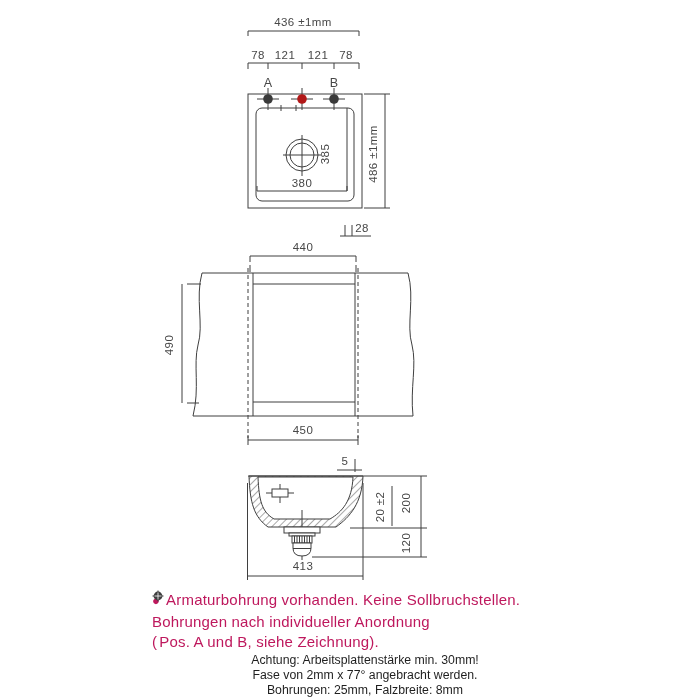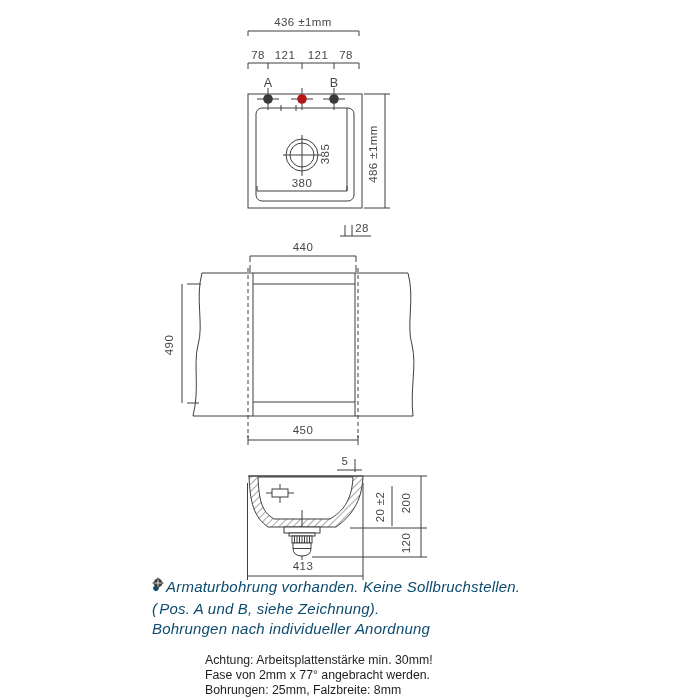--- a/index.html
+++ b/index.html
@@ -3,27 +3,27 @@
 <meta charset="utf-8">
 <style>
   html,body{margin:0;padding:0;background:#ffffff;}
   #canvas{position:relative;width:620px;height:700px;background:#fff;overflow:hidden;
           font-family:"Liberation Sans",sans-serif;margin-top:13px;}
   svg{position:absolute;left:0;top:0;}
   .t{fill:#474747;stroke:none;font-family:"Liberation Sans",sans-serif;
      font-size:11.5px;letter-spacing:0.4px;}
   .t-mid{text-anchor:middle;}
   .t-lab{font-size:12.5px;}
-  .notes{position:absolute;left:152px;top:564px;width:420px;color:#0c4a6e;
-         font-size:15px;line-height:20.5px;letter-spacing:0.2px;font-style:italic;}
+  .notes{position:absolute;left:152px;top:577px;width:420px;color:#be185d;
+         font-size:15px;line-height:20.5px;letter-spacing:0.2px;}
   .notes .row{white-space:nowrap;}
   .bullet{display:inline-block;font-size:13px;margin-right:6px;}
   .holeicon{display:inline-block;vertical-align:-1px;margin:0 1px;}
   .warning{position:absolute;left:205px;top:640px;width:320px;color:#1f1f1f;
-           font-size:12.3px;line-height:15px;}
+           font-size:12.3px;line-height:15px;text-align:center;}
 </style>
 </head>
 <body>
 
 <div id="canvas">
 <svg width="700" height="700" viewBox="0 0 700 700">
   <defs>
     <pattern id="hatch" width="5" height="5" patternUnits="userSpaceOnUse" patternTransform="rotate(45)">
       <line x1="0" y1="0" x2="0" y2="5" stroke="#3f3f3f" stroke-width="0.9"></line>
     </pattern>
@@ -136,26 +136,26 @@
       <text class="t t-mid" x="410" y="490" transform="rotate(-90 410 490)">200</text>
 
       <path d="M421,515 V544 M312,544 H427"></path>
       <text class="t t-mid" x="410" y="530" transform="rotate(-90 410 530)">120</text>
     </g>
   </g>
 </svg>
 
 <div class="notes">
   <div class="row"><span class="bullet">●</span><span>Armaturbohrung vorhanden. Keine Sollbruchstellen.</span></div>
+  <div class="row"><span>Bohrungen nach individueller Anordnung</span></div>
   <div class="row"><span>(</span><span class="holeicon"><svg width="12" height="12" viewBox="0 0 12 12">
             <circle cx="6" cy="6" r="4.4" fill="#3f3f3f"></circle>
             <path d="M0.5,6 H11.5 M6,0.5 V11.5" stroke="#3f3f3f" stroke-width="1"></path>
             <path d="M2.5,6 H9.5 M6,2.5 V9.5" stroke="#ffffff" stroke-width="0.8"></path>
           </svg></span><span>Pos. A und B, siehe Zeichnung).</span></div>
-  <div class="row"><span>Bohrungen nach individueller Anordnung</span></div>
 </div>
 
 <div class="warning">
   <div>Achtung: Arbeitsplattenstärke min. 30mm!</div>
   <div>Fase von 2mm x 77° angebracht werden.</div>
   <div>Bohrungen: 25mm, Falzbreite: 8mm</div>
 </div>
 </div>
 
 </body></html>

